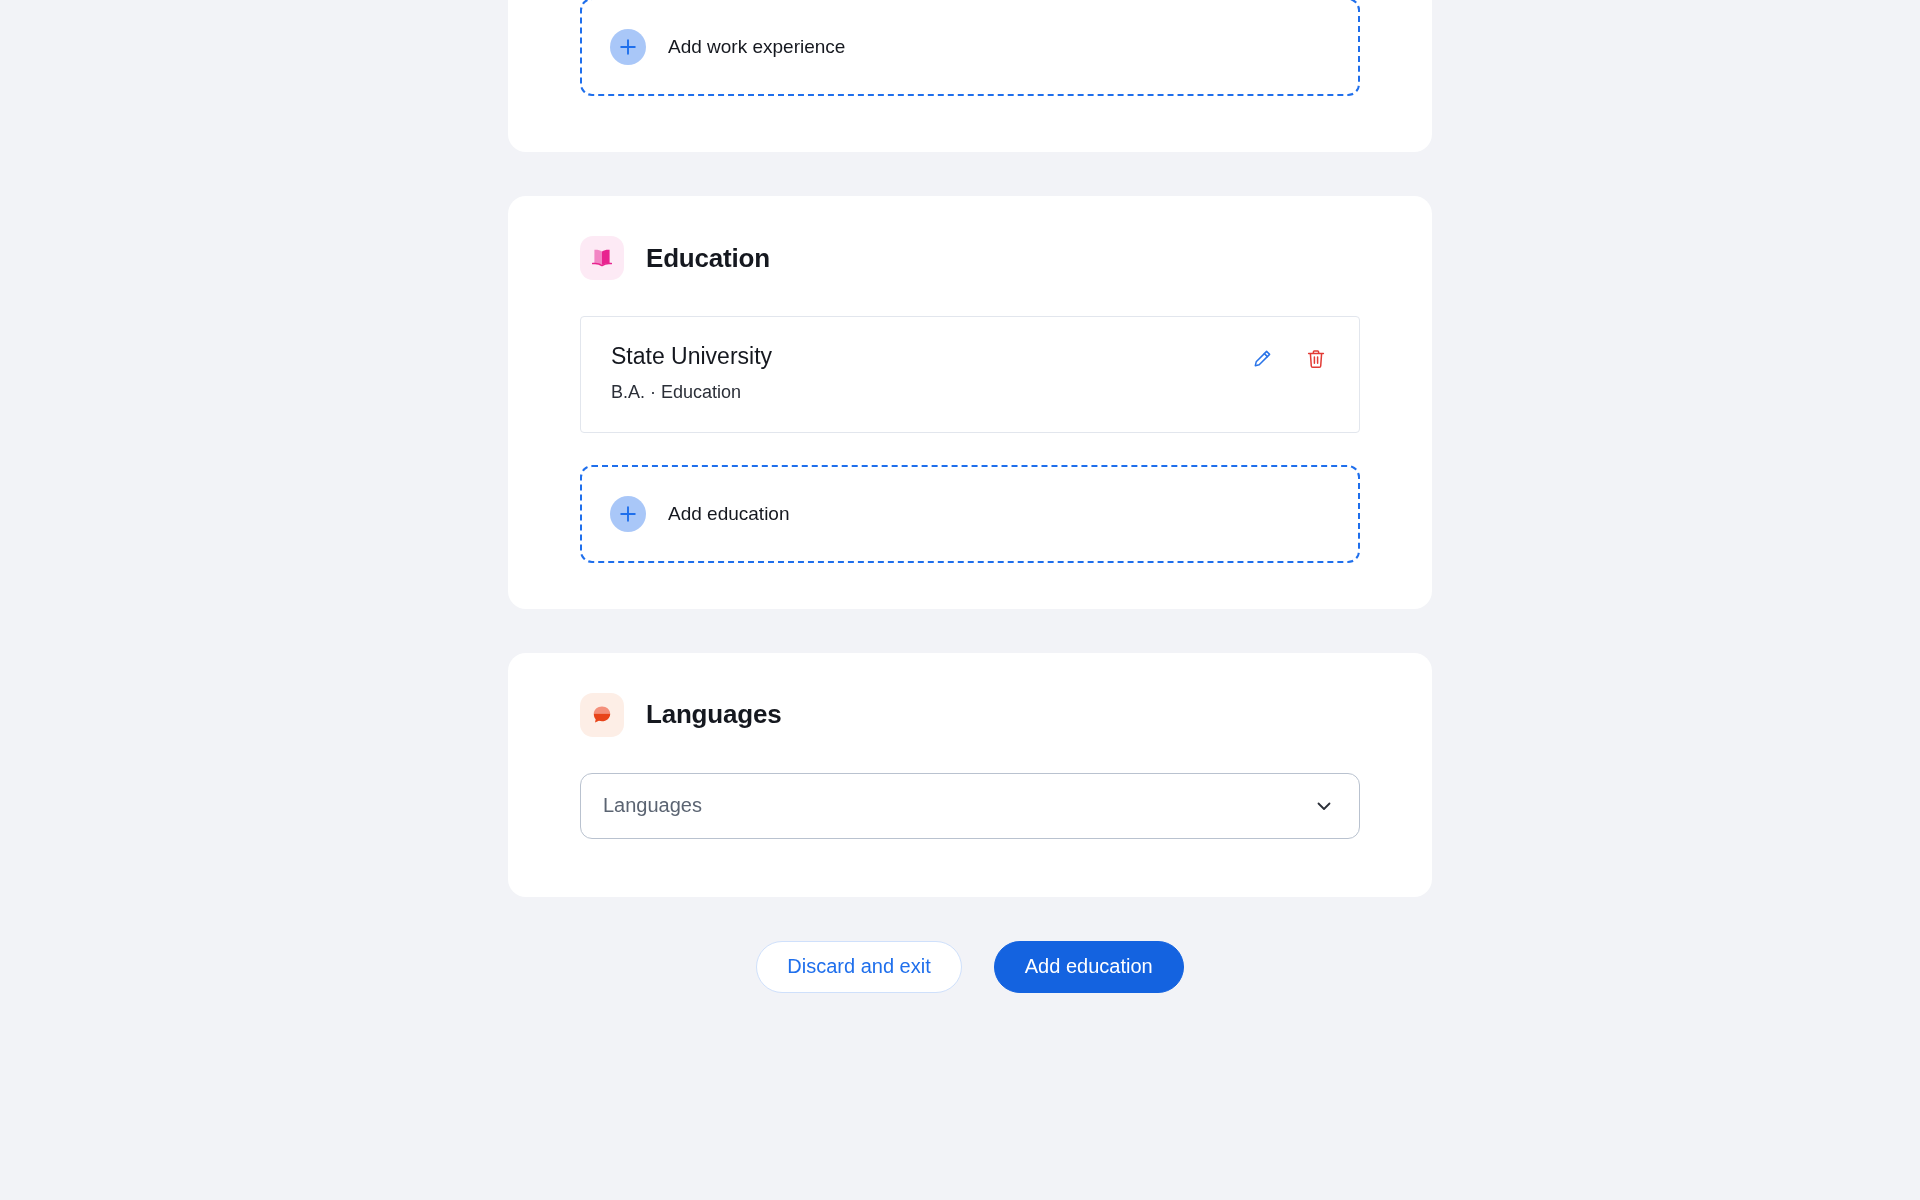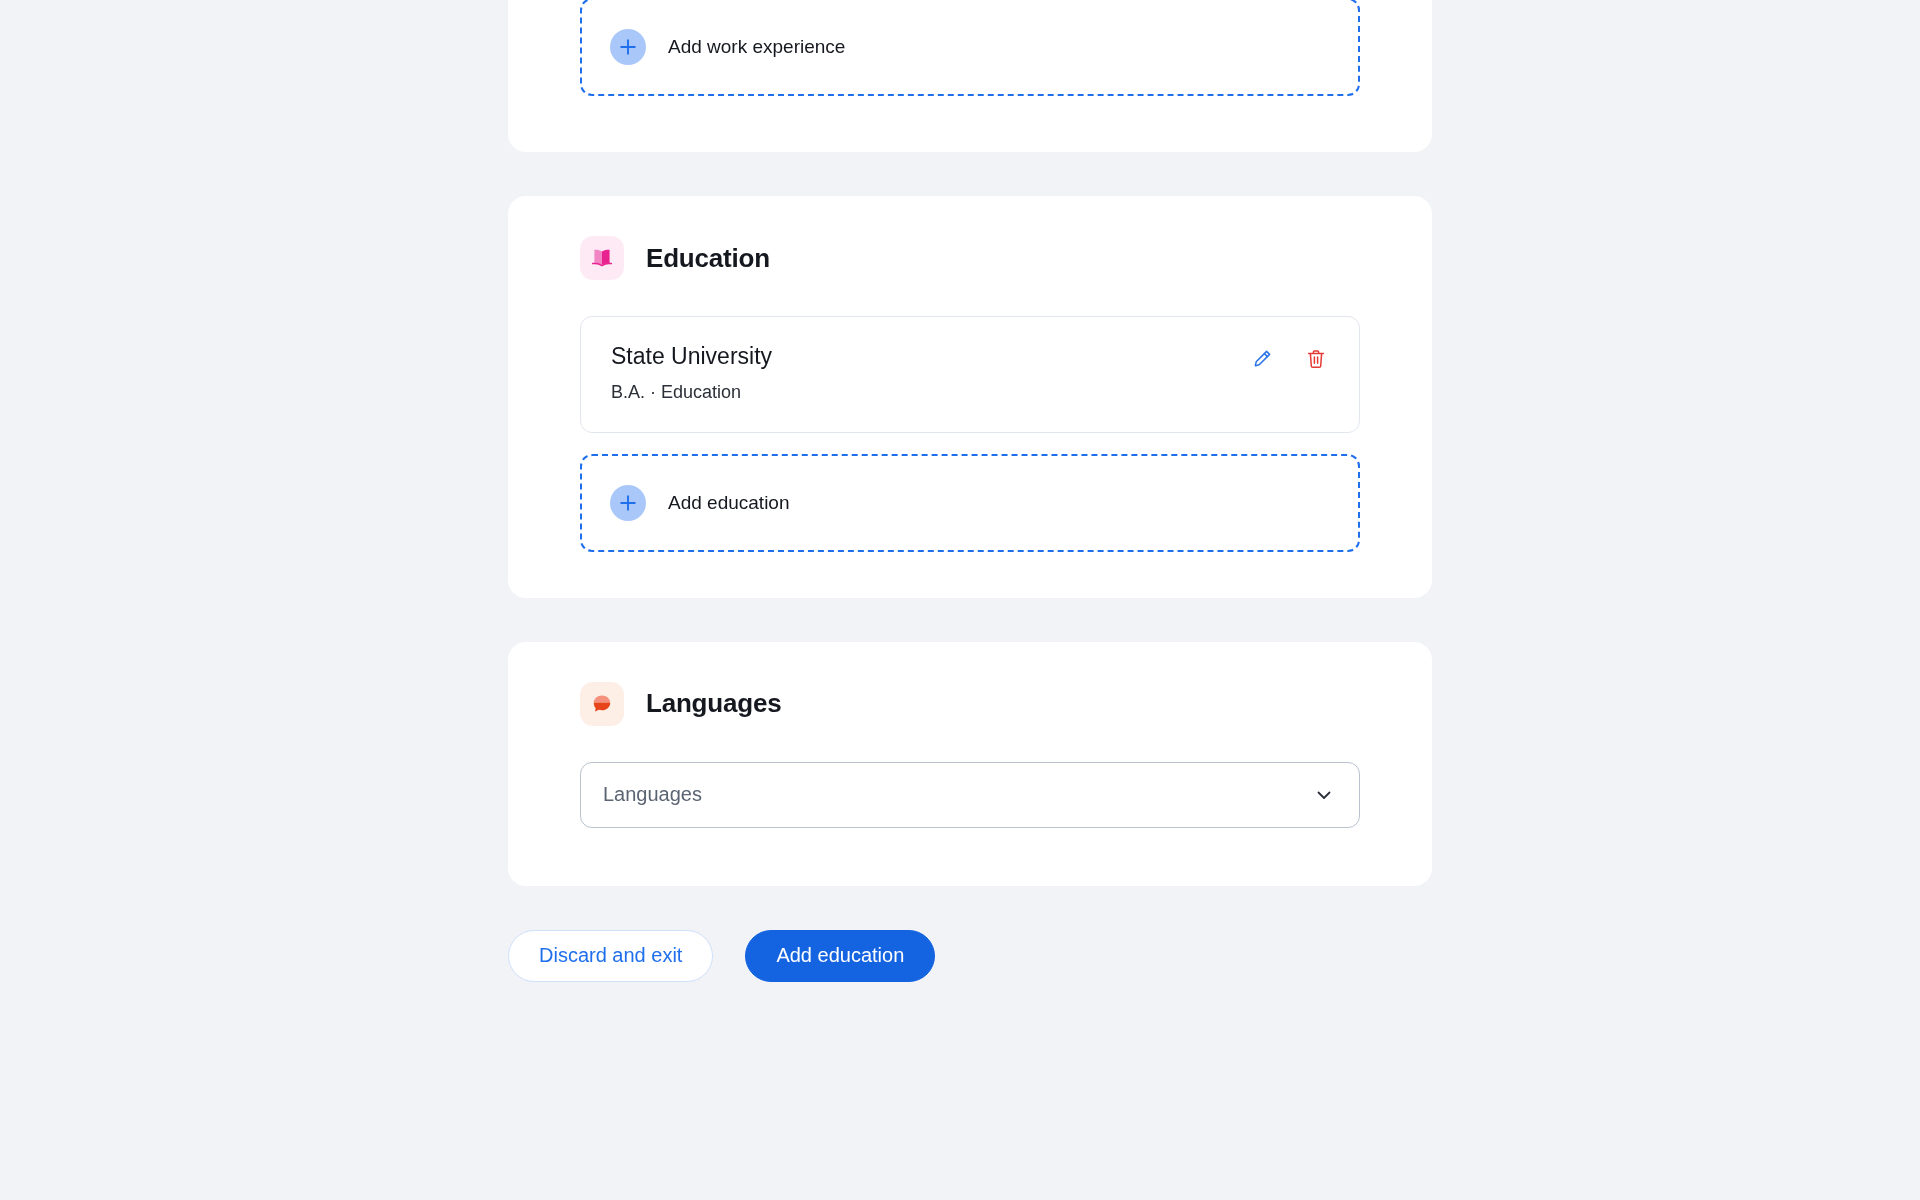--- a/index.html
+++ b/index.html
@@ -64,26 +64,26 @@
   .section-title {
     font-size: 26px;
     font-weight: 700;
     color: #15181f;
     letter-spacing: -0.2px;
   }
 
   
   .entry-card {
     border: 1px solid #e2e6ed;
-    border-radius: 12px;
+    border-radius: 4px;
     padding: 25px 30px 29px 30px;
     display: flex;
     align-items: flex-start;
     justify-content: space-between;
-    margin-bottom: 21px;
+    margin-bottom: 32px;
   }
 
   .entry-title {
     font-size: 23px;
     color: #15181f;
     font-weight: 400;
     line-height: 1.3;
     margin-bottom: 10px;
   }
 
@@ -157,20 +157,21 @@
   }
 
   .select-chevron {
     line-height: 0;
     flex: 0 0 auto;
   }
 
   
   .footer-actions {
     display: flex;
+    justify-content: center;
     align-items: center;
     gap: 32px;
     margin-top: 6px;
   }
 
   .btn {
     font-family: "Liberation Sans", sans-serif;
     font-size: 20px;
     border-radius: 30px;
     cursor: pointer;

